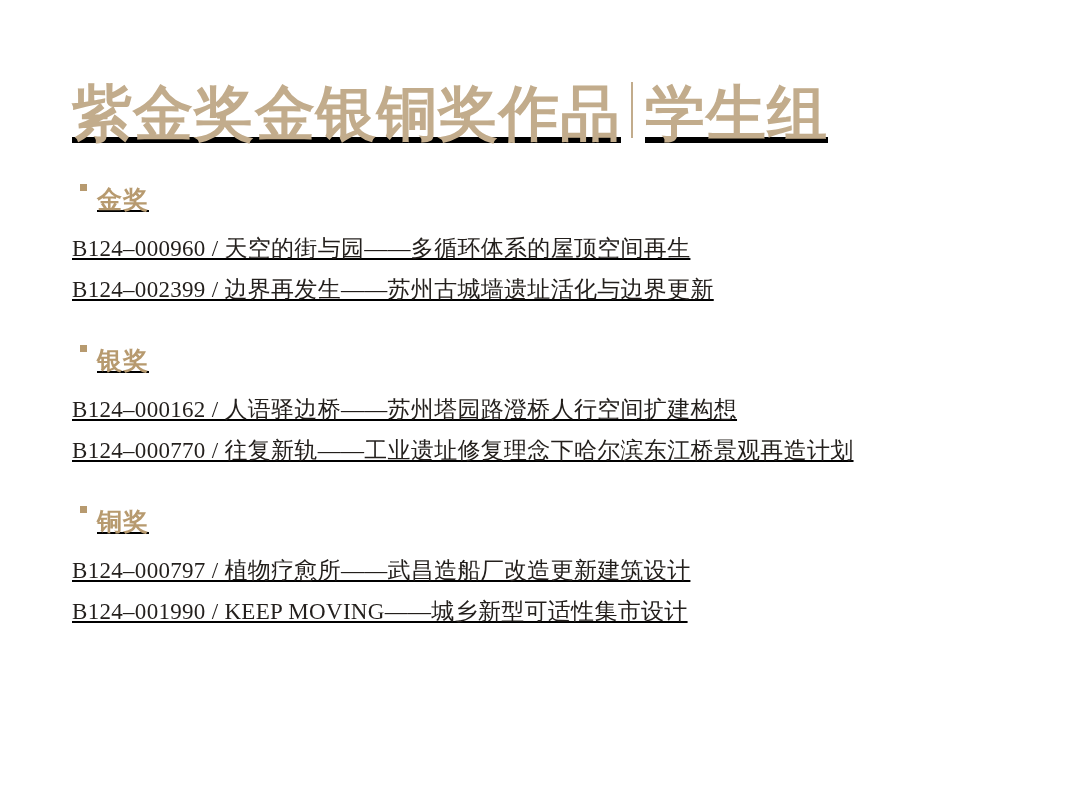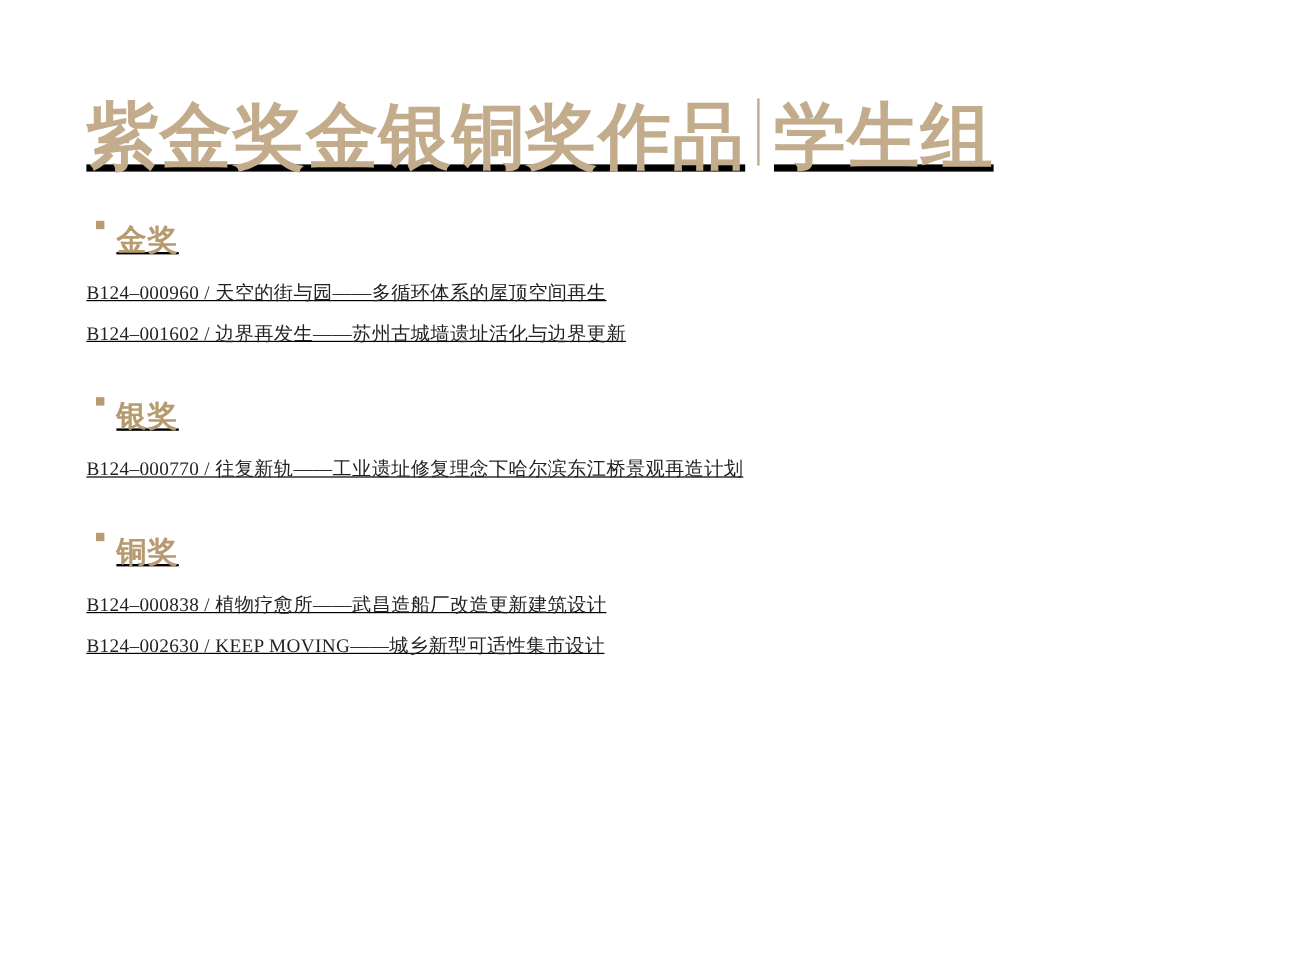--- a/index.html
+++ b/index.html
@@ -77,21 +77,21 @@
     top: 1px;
   }
   .section-title {
     font-size: 25px;
     font-weight: bold;
     color: #b79a6f;
     letter-spacing: 1px;
     font-family: "Liberation Serif", "DejaVu Serif", serif;
   }
   .entry {
-    font-size: 16px;
+    font-size: 23px;
     color: #231f1c;
     line-height: 1.0;
     padding: 9px 0 9px 0;
     letter-spacing: 0.3px;
     white-space: nowrap;
     font-family: "Liberation Serif", "DejaVu Serif", serif;
   }
 </style>
 </head>
 <body>
@@ -103,33 +103,34 @@
     <span class="title-divider"></span>
     <span class="title-sub">学生组</span>
   </div>
 
   <div class="section">
     <div class="section-head">
       <span class="bullet"></span>
       <span class="section-title">金奖</span>
     </div>
     <div class="entry">B124–000960 / 天空的街与园——多循环体系的屋顶空间再生</div>
-    <div class="entry">B124–001602 / 边界再发生——苏州古城墙遗址活化与边界更新</div>
+    <div class="entry">B124–002399 / 边界再发生——苏州古城墙遗址活化与边界更新</div>
   </div>
 
   <div class="section">
     <div class="section-head">
       <span class="bullet"></span>
       <span class="section-title">银奖</span>
     </div>
+    <div class="entry">B124–000162 / 人语驿边桥——苏州塔园路澄桥人行空间扩建构想</div>
     <div class="entry">B124–000770 / 往复新轨——工业遗址修复理念下哈尔滨东江桥景观再造计划</div>
   </div>
 
   <div class="section">
     <div class="section-head">
       <span class="bullet"></span>
       <span class="section-title">铜奖</span>
     </div>
-    <div class="entry">B124–000838 / 植物疗愈所——武昌造船厂改造更新建筑设计</div>
-    <div class="entry">B124–002630 / KEEP MOVING——城乡新型可适性集市设计</div>
+    <div class="entry">B124–000797 / 植物疗愈所——武昌造船厂改造更新建筑设计</div>
+    <div class="entry">B124–001990 / KEEP MOVING——城乡新型可适性集市设计</div>
   </div>
 
 </div>
 
 </body></html>

